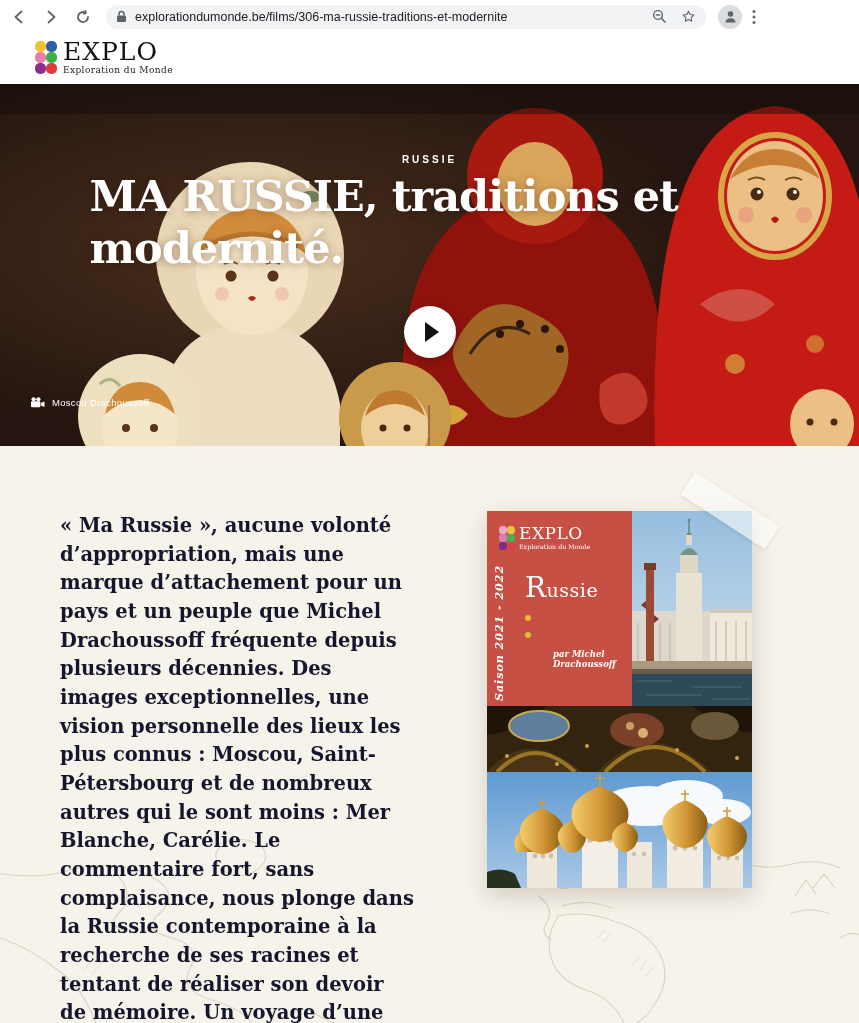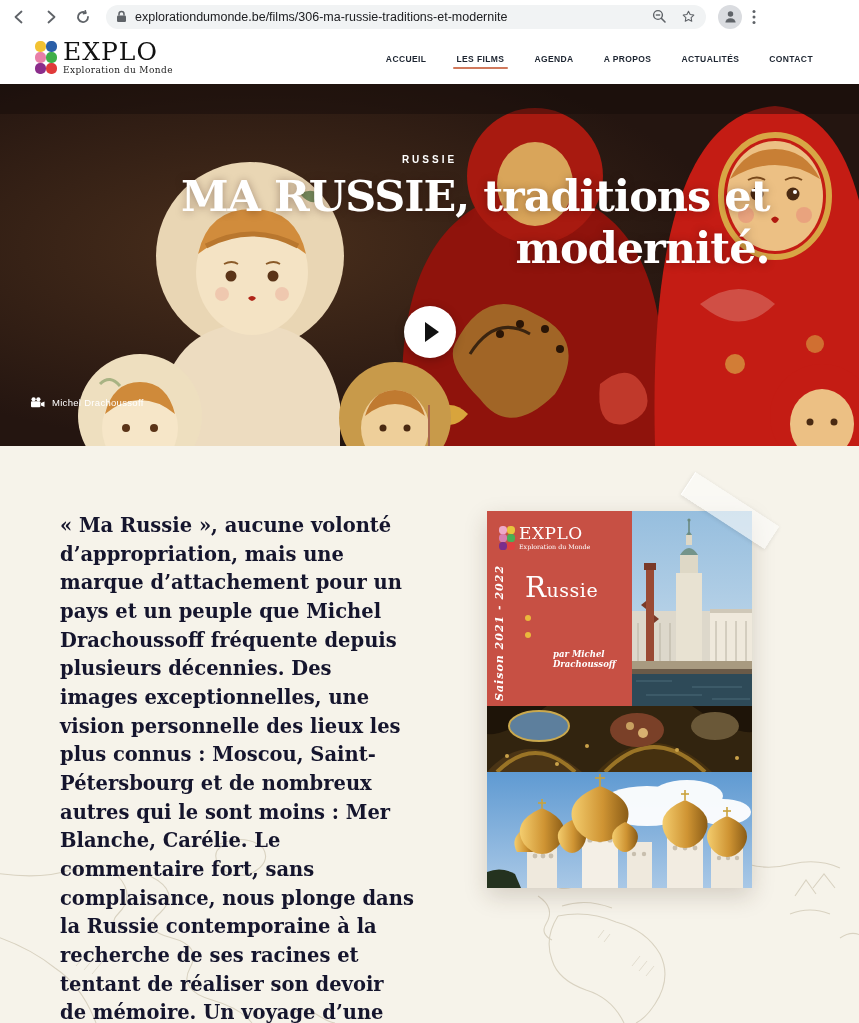--- a/index.html
+++ b/index.html
@@ -25,21 +25,21 @@
   .logo-text .t { font-family:"DejaVu Serif", serif; font-size:25px; color:#111111; letter-spacing:1px; line-height:1; }
   .logo-text .s { font-family:"DejaVu Serif", serif; font-size:9px; color:#222222; letter-spacing:.4px; margin-top:1px; }
   .nav { position:absolute; right:46px; top:0; height:51px; display:flex; align-items:center; gap:30px; }
   .nav-item { font-size:8.5px; font-weight:bold; letter-spacing:.4px; color:#1c2430; cursor:pointer; position:relative; }
   .nav-item.active::after { content:""; position:absolute; left:-8%; right:-8%; bottom:-5px; height:2px; background:#d0795c; border-radius:1px; }
 
   
   .hero { position:absolute; top:84px; left:0; width:859px; height:362px; overflow:hidden; }
   .hero svg.art { position:absolute; inset:0; }
   .hero-category { position:absolute; top:70px; left:0; width:100%; text-align:center; color:#ffffff; font-size:10px; font-weight:bold; letter-spacing:3px; }
-  .hero-title { position:absolute; top:86px; left:calc(50% - 340px); width:680px; text-align:right; color:#ffffff;
+  .hero-title { position:absolute; top:86px; left:calc(50% - 340px); width:680px; text-align:left; color:#ffffff;
     font-family:"DejaVu Serif", serif; font-weight:bold; font-size:43px; line-height:1.22; letter-spacing:-1px;
     text-shadow:0 1px 8px rgba(40,10,5,.35); }
   .play-button { position:absolute; top:222px; left:calc(50% - 26px); width:52px; height:52px; border-radius:50%;
     background:#ffffff; border:none; cursor:pointer; box-shadow:0 2px 10px rgba(0,0,0,.25); }
   .play-button .tri { position:absolute; left:21px; top:16px; width:0; height:0;
     border-left:14px solid #111111; border-top:10px solid transparent; border-bottom:10px solid transparent; }
   .hero-credit { position:absolute; left:30px; bottom:38px; display:flex; align-items:center; gap:7px; color:#ffffff; font-size:9.5px; letter-spacing:.3px; }
 
   .divider-line { position:absolute; left:428px; top:405px; width:2px; height:85px; background:#a9674c; }
 
@@ -137,28 +137,20 @@
         <i style="background:#e87fa8"></i>
           <i style="background:#3fae49"></i>
         <i style="background:#8b2d8b"></i>
           <i style="background:#e03a3a"></i>
       </span>
       <span class="logo-text">
         <div class="t">EXPLO</div>
         <div class="s">Exploration du Monde</div>
       </span>
     </div>
-    <nav class="nav">
-      <span class="nav-item">ACCUEIL</span>
-      <span class="nav-item active">LES FILMS</span>
-      <span class="nav-item">AGENDA</span>
-      <span class="nav-item">A PROPOS</span>
-      <span class="nav-item">ACTUALITÉS</span>
-      <span class="nav-item">CONTACT</span>
-    </nav>
   </div>
 
   <div class="hero">
     <svg class="art" width="859" height="362" viewBox="0 0 859 362">
       <defs>
         <radialGradient id="glow" cx="30%" cy="45%" r="55%">
           <stop offset="0%" stop-color="#4a2f1c"></stop>
             <stop offset="100%" stop-color="#241510"></stop>
         </radialGradient>
         <linearGradient id="goldH" x1="0" y1="0" x2="0" y2="1">
@@ -236,21 +228,21 @@
     <button class="play-button">
         <span class="tri"></span>
       </button>
     <div class="hero-credit">
       <svg width="15" height="11" viewBox="0 0 15 11">
         <circle cx="3.6" cy="2.3" r="2.1" fill="#ffffff"></circle>
           <circle cx="8.4" cy="2.3" r="2.1" fill="#ffffff"></circle>
         <rect x="1" y="4.2" width="9.4" height="6" rx="1" fill="#ffffff"></rect>
         <path d="M11 6 L14.5 4.4 V10 L11 8.4 Z" fill="#ffffff"></path>
       </svg>
-      <span>Michel Drachoussoff</span>
+      <span>Moscou Drachoussoff</span>
     </div>
   </div>
 
   <div class="divider-line"></div>
 
   <div class="content">
 
     <svg class="map-sketch" width="859" height="205" viewBox="0 0 859 205">
       <g fill="none" stroke="#d6cfbd" stroke-width="1.1" opacity=".9">
         <path d="M-5,55 Q40,62 70,52 Q120,40 150,58 Q182,74 160,95 Q140,112 172,120 Q202,128 190,150 Q178,172 212,182 Q240,190 252,205"></path>

